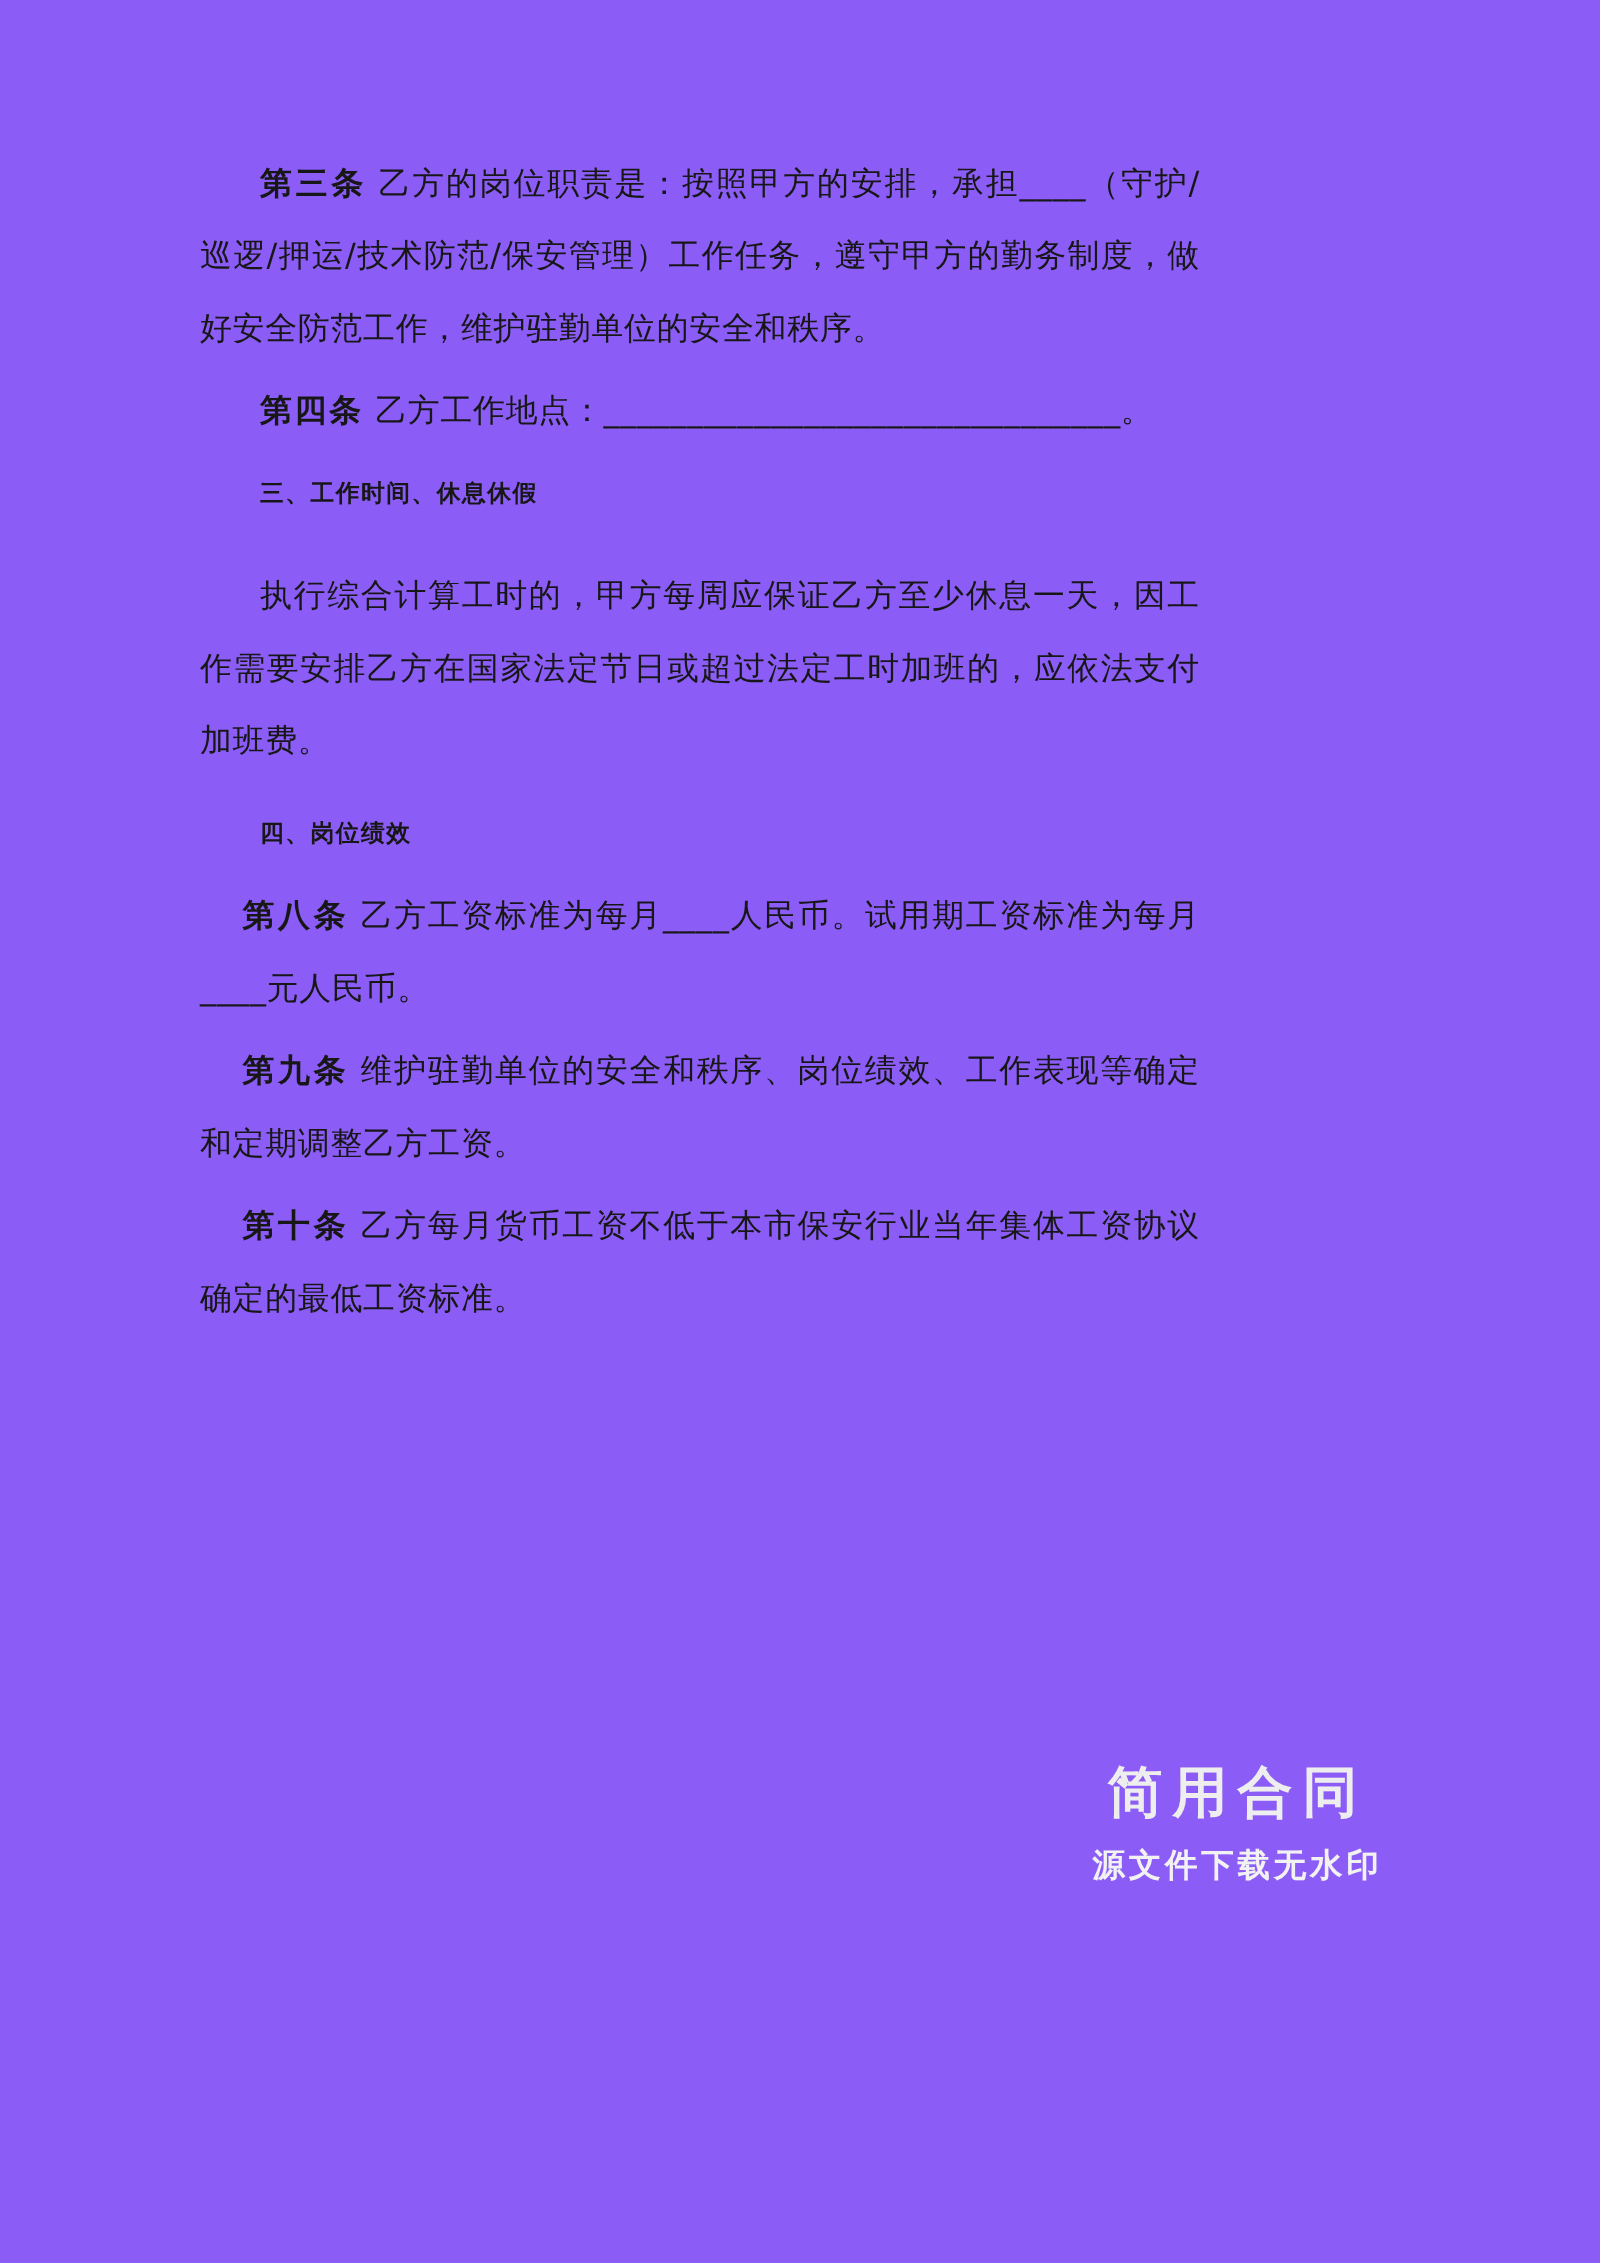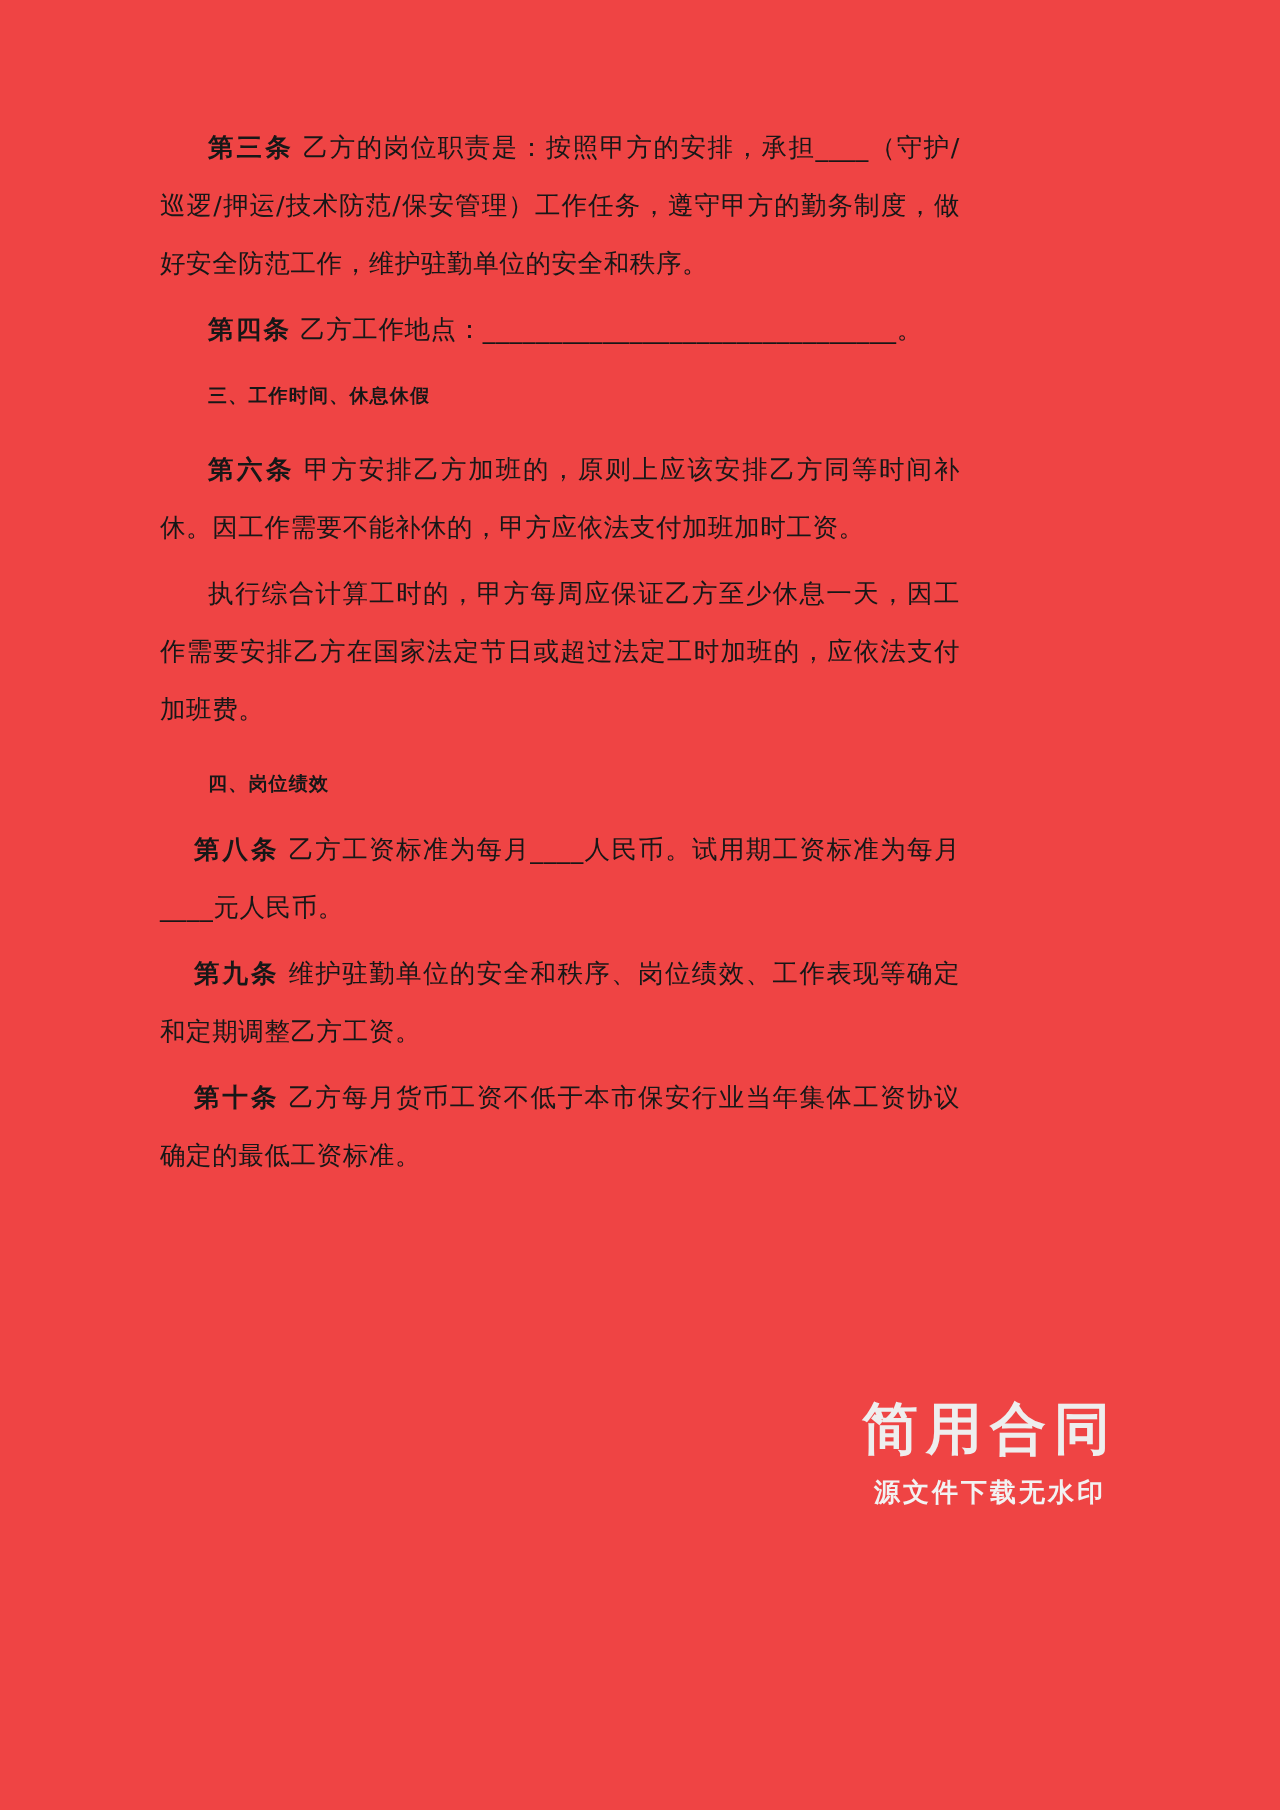--- a/index.html
+++ b/index.html
@@ -6,21 +6,21 @@
   html, body {
     margin: 0;
     padding: 0;
     background: #ffffff;
   }
   .page {
     position: relative;
     width: 1280px;
     height: 1810px;
     margin: 0 auto;
-    background: #ef4444;
+    background: #8b5cf6;
     overflow: hidden;
     box-sizing: border-box;
     font-family: "DejaVu Sans", "Liberation Sans", sans-serif;
     color: #1b1b1b;
   }
   .sheet {
     position: absolute;
     left: 160px;
     top: 118px;
     width: 800px;
@@ -62,21 +62,21 @@
   .watermark {
     position: absolute;
     right: 90px;
     bottom: 300px;
     width: 400px;
     text-align: center;
     user-select: none;
     pointer-events: none;
   }
   .wm-main {
-    font-size: 56px;
+    font-size: 44px;
     font-weight: 700;
     letter-spacing: 8px;
     color: #eeeeee;
     line-height: 1.15;
     font-family: "DejaVu Sans", "Liberation Sans", sans-serif;
   }
   .wm-sub {
     margin-top: 14px;
     font-size: 26px;
     font-weight: 700;
@@ -105,23 +105,20 @@
 
       <div class="gap-sm"></div>
 
       <p class="section-heading">三、工作时间、休息休假</p>
 
       <div class="gap-sm"></div>
 
 
       <div class="gap-sm"></div>
 
-      <p class="para">
-        <span class="art-label">第六条</span><span>甲方安排乙方加班的，原则上应该安排乙方同等时间补休。因工作需要不能补休的，甲方应依法支付加班加时工资。</span>
-      </p>
 
       <div class="gap-sm"></div>
 
       <p class="para">执行综合计算工时的，甲方每周应保证乙方至少休息一天，因工作需要安排乙方在国家法定节日或超过法定工时加班的，应依法支付加班费。</p>
 
       <div class="gap-sm"></div>
 
 
       <div class="gap-sm"></div>
 

